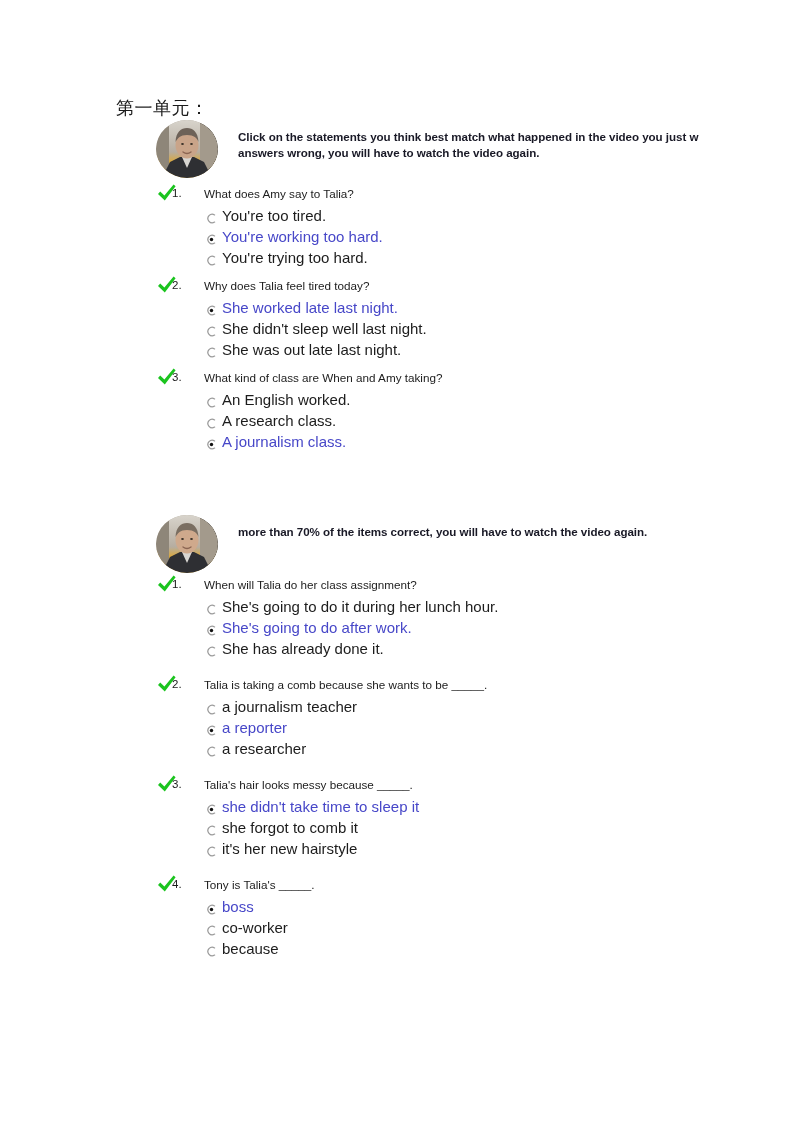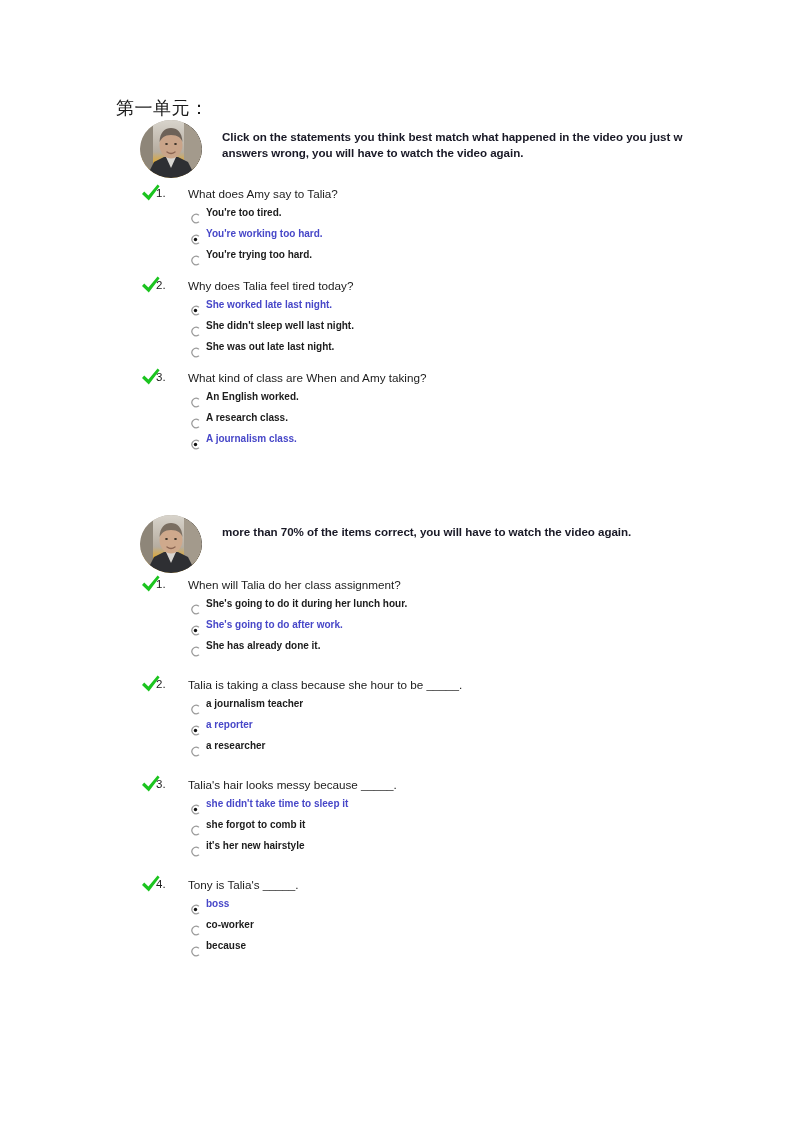--- a/index.html
+++ b/index.html
@@ -32,21 +32,21 @@
     font-family: "DejaVu Sans", sans-serif;
     font-size: 18px;
     color: #1b1b1b;
     letter-spacing: .5px;
     white-space: nowrap;
   }
 
   
   .section {
     position: absolute;
-    left: 0;
+    left: 16px;
     width: 756px;
   }
   .intro {
     position: relative;
     height: 62px;
   }
   .avatar {
     position: absolute;
     left: 0;
     top: 0;
@@ -112,24 +112,23 @@
     position: absolute;
     left: 50px;
     top: 4px;
     width: 11px;
     height: 11px;
   }
   .opt-text {
     position: absolute;
     left: 66px;
     top: 1px;
-    font-size: 10px;
+    font-size: 15px;
     color: #1c1c1c;
     white-space: nowrap;
-    font-weight: bold;
   }
   .option.selected .opt-text {
     color: #4747c8;
   }
 </style>
 </head>
 <body>
 
 <div class="page">
 
@@ -342,21 +341,21 @@
             <span class="opt-text">She has already done it.</span>
           </div>
         </div>
         <div class="question" style="position: absolute; left: 140px; top: 162px;">
           <div class="q-head">
             <span class="check-icon">
   <svg viewBox="0 0 22 20" xmlns="http://www.w3.org/2000/svg" aria-hidden="true">
     <path d="M2 11 L4.2 8.4 L8.4 12.4 L17.6 1.6 L19.6 3.2 L8.8 17.6 Z" fill="#1bc41f"></path>
   </svg></span>
             <span class="q-num">2.</span>
-            <span class="q-text">Talia is taking a class because she hour to be _____.</span>
+            <span class="q-text">Talia is taking a comb because she wants to be _____.</span>
           </div>
           <div class="option" style="position: absolute; left: 0px; top: 20px;">
             <span class="radio">
   <svg viewBox="0 0 11 11" xmlns="http://www.w3.org/2000/svg" aria-hidden="true">
     <path d="M8.6 1.9 A4.3 4.3 0 1 0 8.6 9.1" fill="none" stroke="#9a9a9a" stroke-width="1.25" stroke-linecap="round"></path>
 
   </svg></span>
             <span class="opt-text">a journalism teacher</span>
           </div>
           <div class="option selected" style="position: absolute; left: 0px; top: 41px;">

